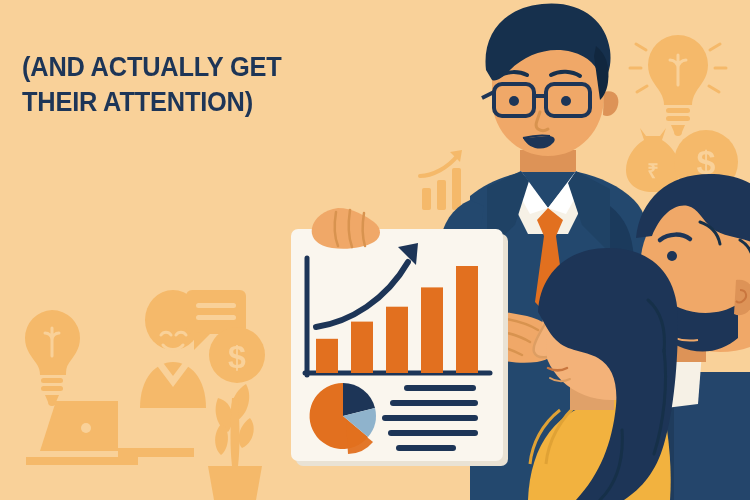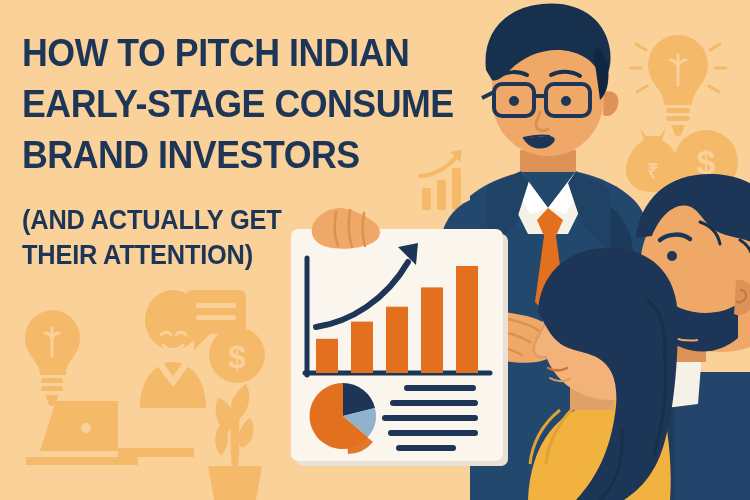--- a/index.html
+++ b/index.html
@@ -286,24 +286,19 @@
       <path d="M634 350 c5 0 7 5 4 9" stroke="#c9763e" stroke-width="2" fill="none"></path>
 
       <path d="M538 312 c2 -40 32 -66 74 -64 c42 2 66 28 66 72 c0 42 -4 90 -14 124 c-8 28 -22 44 -40 56 l-48 0 c24 -26 36 -56 40 -94 c2 -24 -4 -40 -18 -48 c-14 -8 -30 -6 -42 -18 c-8 -8 -12 -18 -18 -28 z" fill="#1d3557"></path>
       <path d="M648 300 c14 12 18 30 16 52" stroke="#163049" stroke-width="3" fill="none" stroke-linecap="round"></path>
       <path d="M664 350 c4 34 0 72 -10 104" stroke="#163049" stroke-width="3" fill="none" stroke-linecap="round"></path>
       <path d="M622 430 c2 30 -6 54 -22 70" stroke="#163049" stroke-width="3" fill="none" stroke-linecap="round"></path>
     </g>
   </svg>
 
   <div id="title-block">
-    <div>
-      <div class="t-line">HOW TO PITCH INDIAN</div>
-      <div class="t-line">EARLY-STAGE CONSUME</div>
-      <div class="t-line">BRAND INVESTORS</div>
-    </div>
     <div id="subtitle-block">
       <div class="s-line">(AND ACTUALLY GET</div>
       <div class="s-line">THEIR ATTENTION)</div>
     </div>
   </div>
 
 </div>
 
 </body></html>

